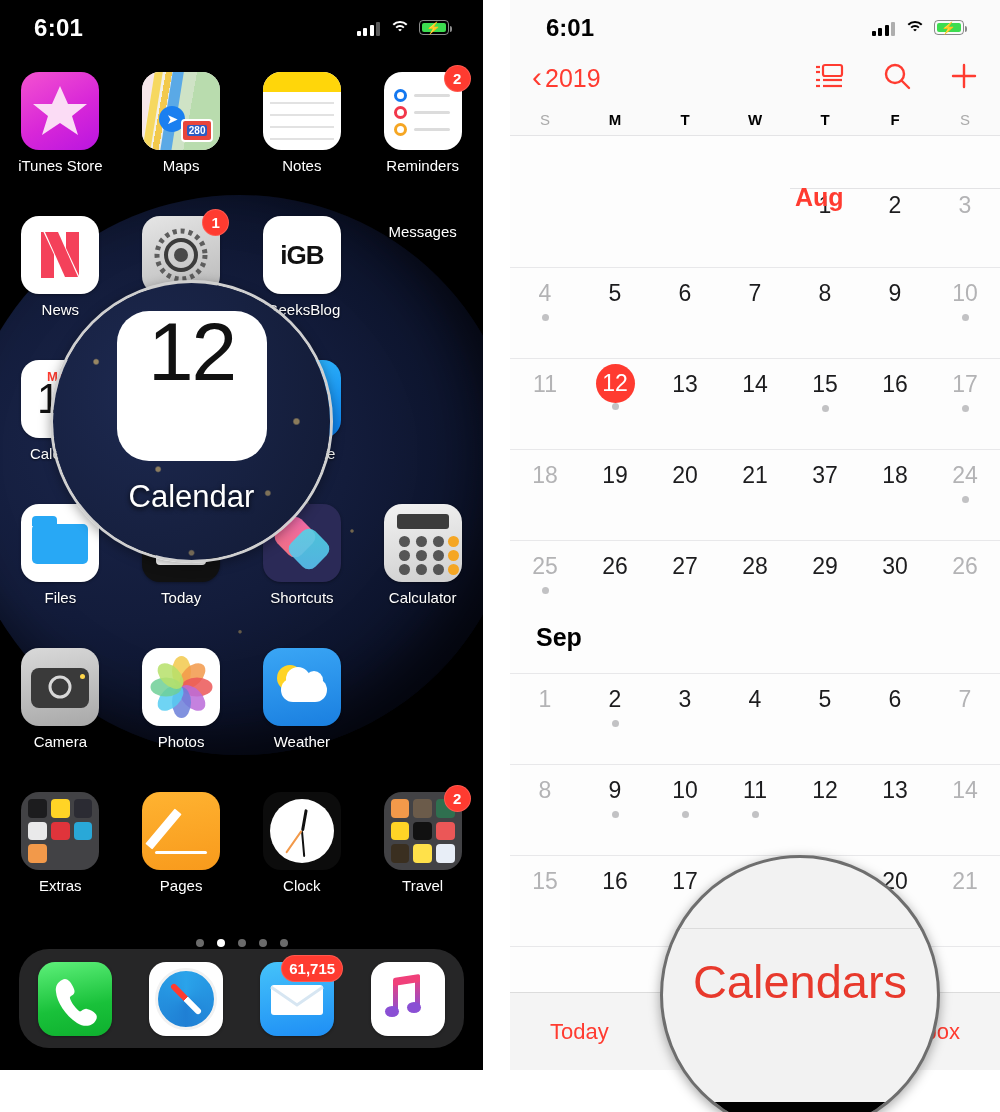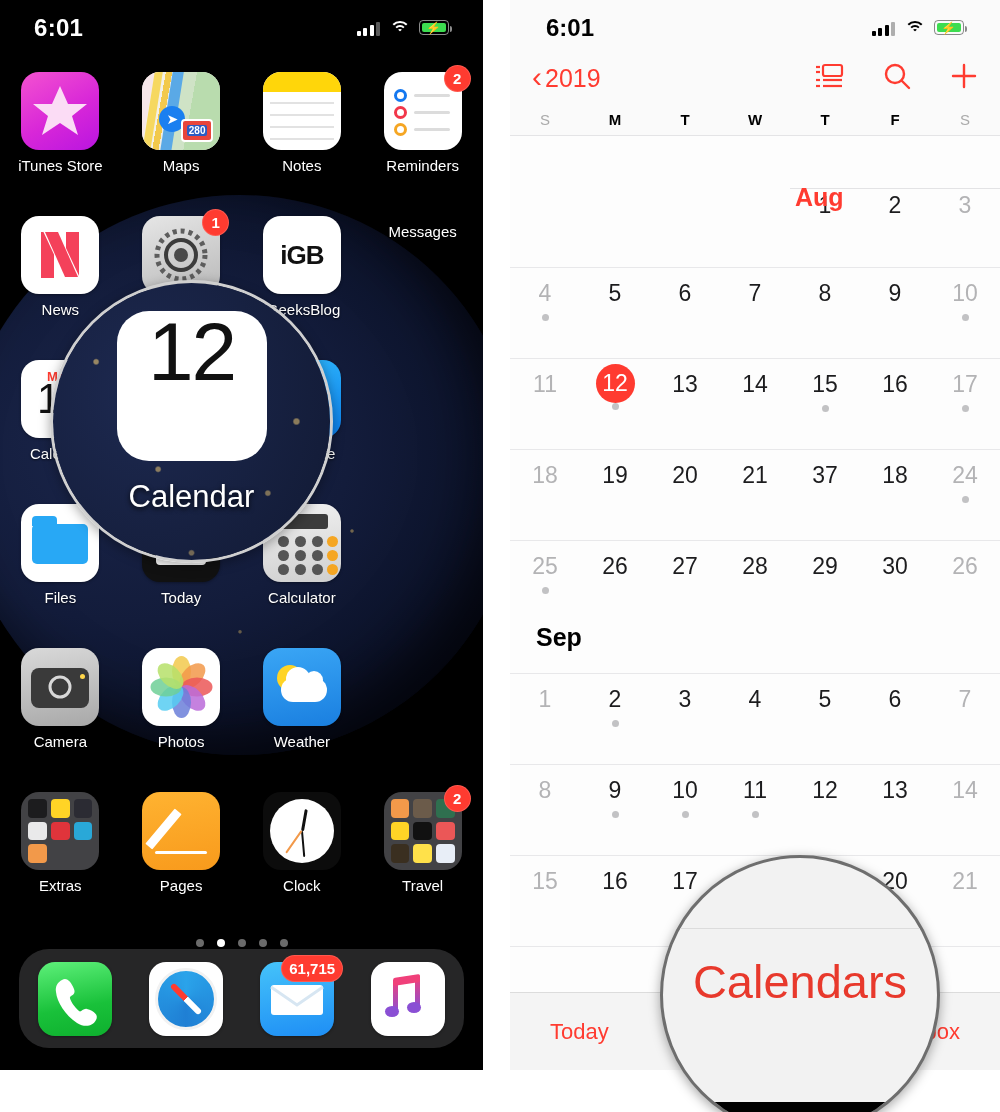--- a/index.html
+++ b/index.html
@@ -463,20 +463,29 @@
               <div class="icon ic-wallet">
             <div class="wal-card" style="top:20px;background:#f2c94c"></div>
             <div class="wal-card" style="top:33px;background:#eb5757"></div>
             <div class="wal-card" style="top:46px;background:#fff"></div>
           </div>
             </div>
           <div class="ilabel">Today</div>
         </div>
         <div class="happ">
           <div class="iconwrap">
+              <div class="icon ic-shortcuts">
+            <div class="sc1"></div>
+                <div class="sc2"></div>
+          </div>
+            </div>
+          <div class="ilabel">Shortcuts</div>
+        </div>
+        <div class="happ">
+          <div class="iconwrap">
               <div class="icon ic-calculator">
             <div class="calc-scr"></div>
             <div class="calc-k" style="left:15px;top:32px"></div>
                 <div class="calc-k" style="left:32px;top:32px"></div>
             <div class="calc-k" style="left:49px;top:32px"></div>
                 <div class="calc-k o" style="left:64px;top:32px"></div>
             <div class="calc-k" style="left:15px;top:46px"></div>
                 <div class="calc-k" style="left:32px;top:46px"></div>
             <div class="calc-k" style="left:49px;top:46px"></div>
                 <div class="calc-k o" style="left:64px;top:46px"></div>

